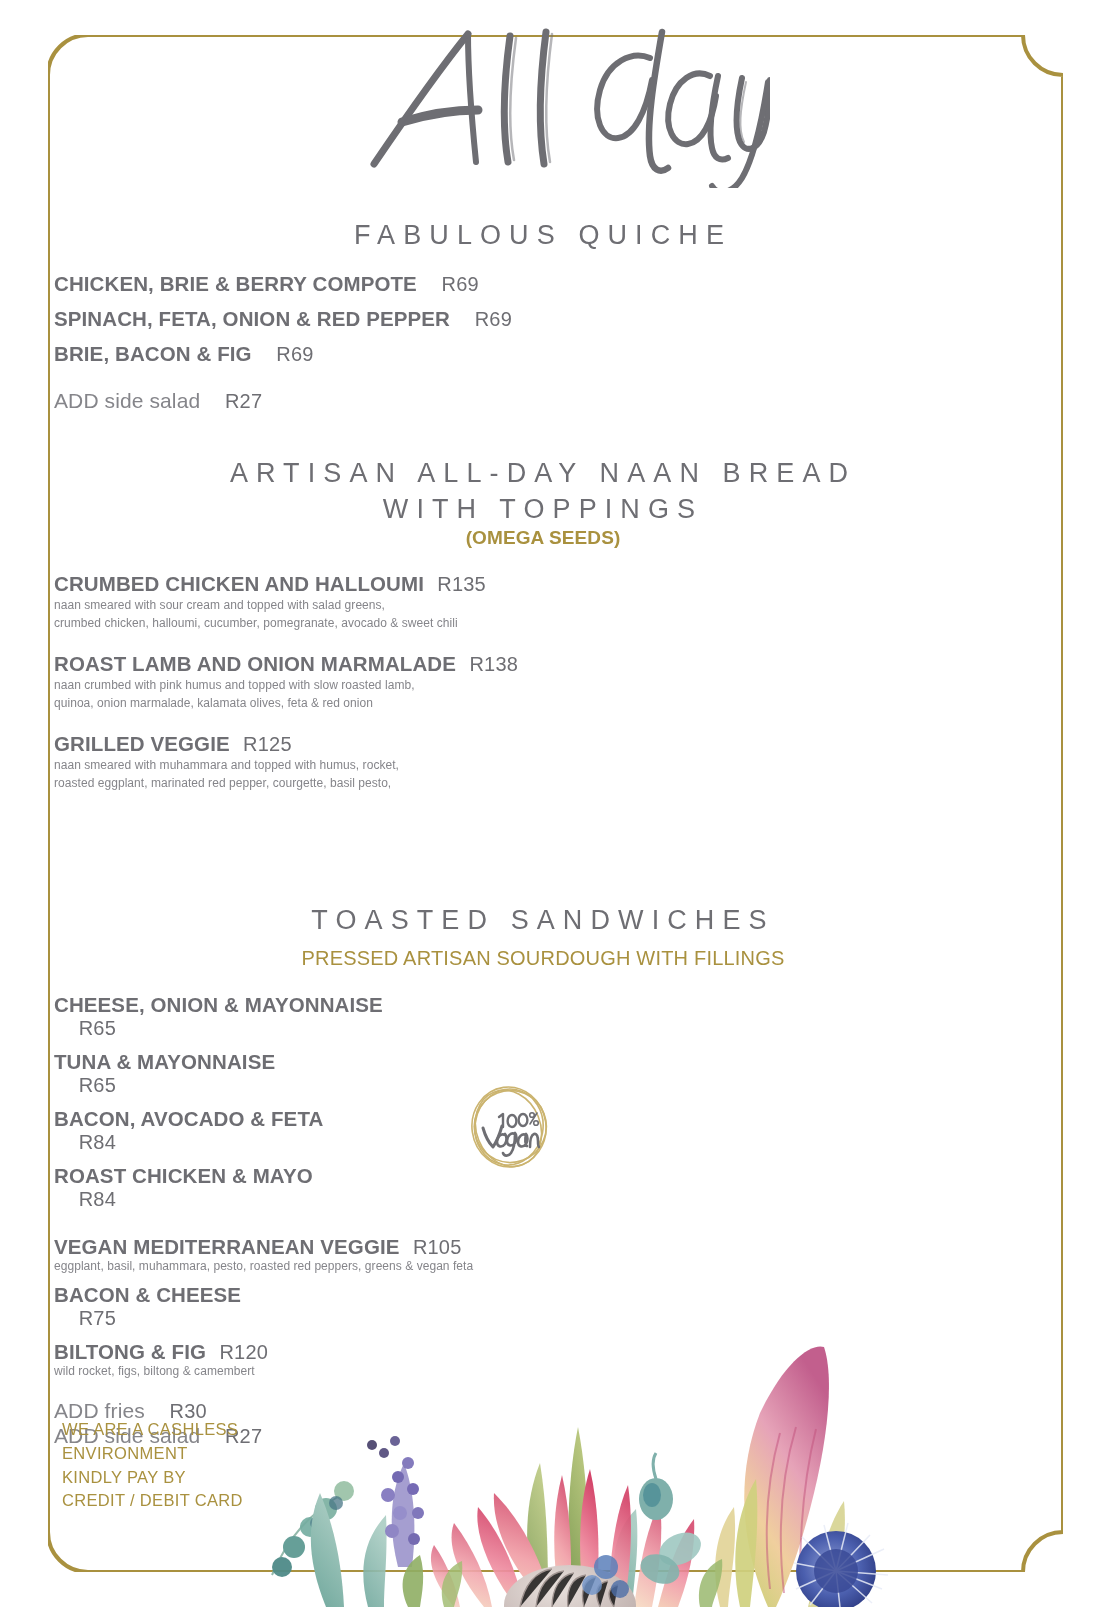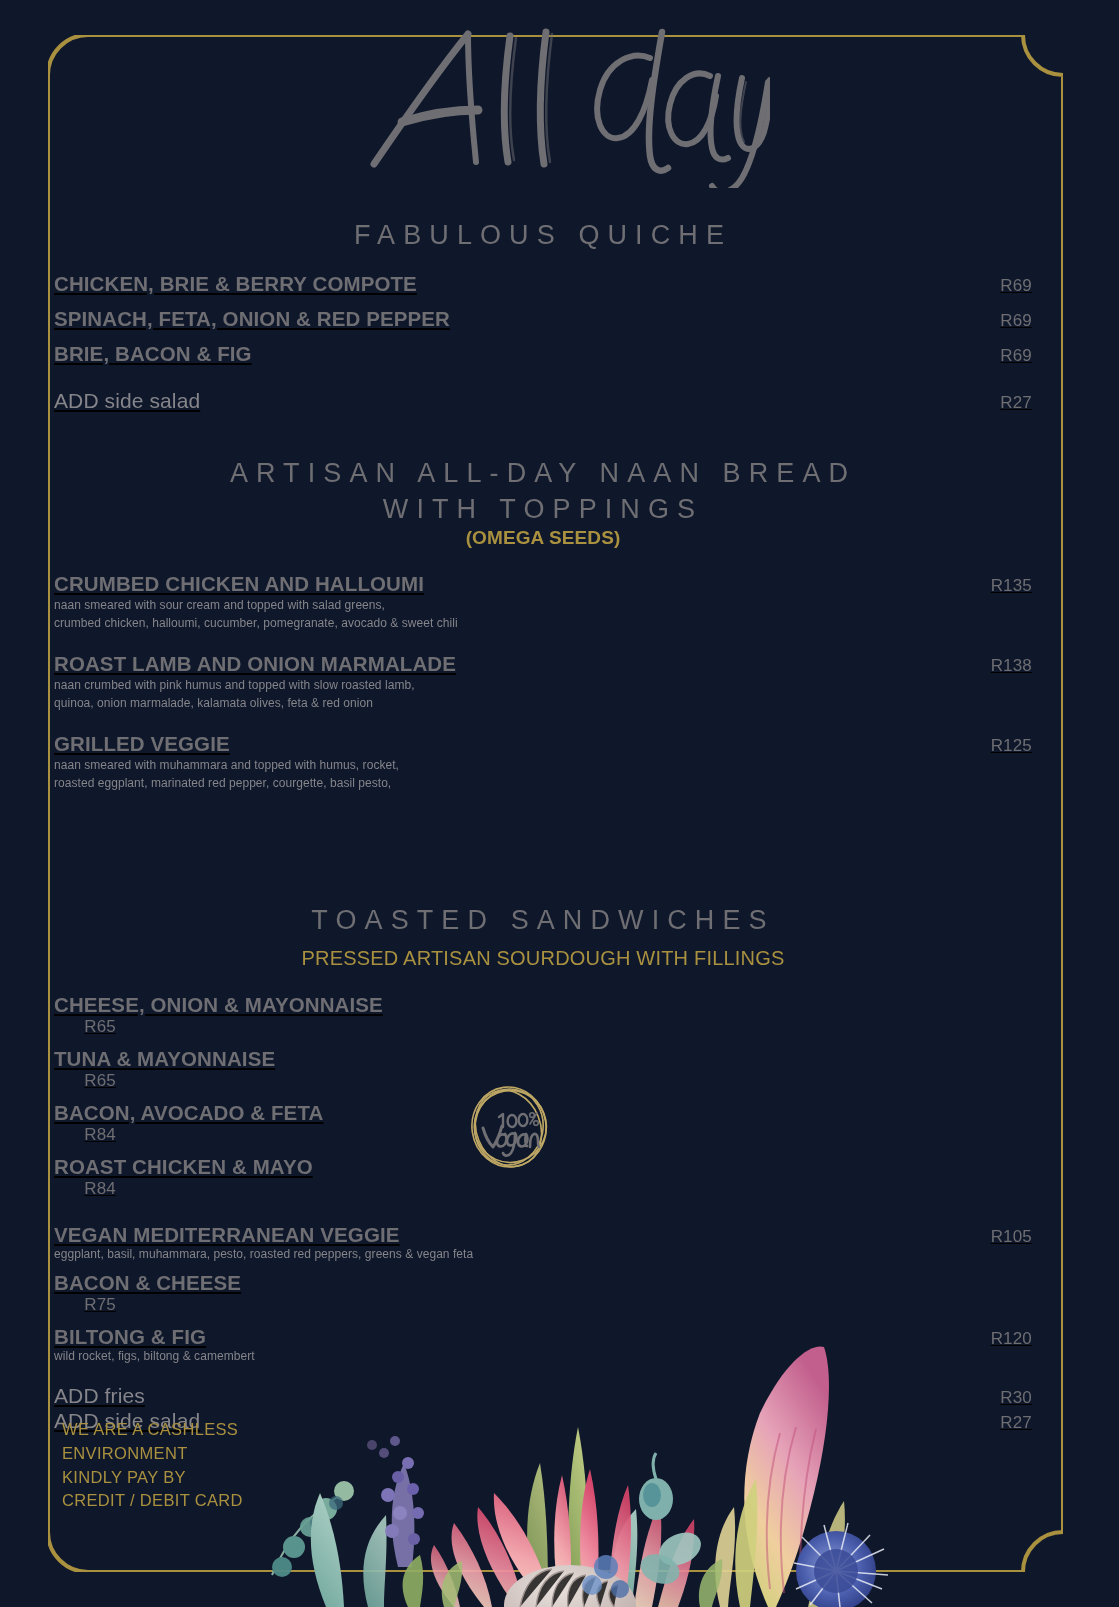--- a/index.html
+++ b/index.html
@@ -7,21 +7,21 @@
     padding: 0;
     background: #f6c6d9;
   }
   body {
     font-family: "Liberation Sans", sans-serif;
   }
   #page {
     position: relative;
     width: 1119px;
     height: 1607px;
-    background: #0f172a;
+    background: #ffffff;
     overflow: hidden;
   }
 
   
   .frame {
     position: absolute;
     left: 48px;
     top: 35px;
     width: 1015px;
     height: 1537px;
@@ -65,36 +65,34 @@
     letter-spacing: 0.01em;
     font-weight: 500;
   }
 
   
   .menu-block { position: absolute; left: 54px; width: 978px; }
 
   .row {
     display: flex;
     align-items: baseline;
-    justify-content: space-between;
     width: 100%;
-    text-decoration: underline;
   }
   .item-name {
     color: #6e6e73;
     font-weight: 700;
     font-size: 20.5px;
     letter-spacing: 0.005em;
     text-transform: uppercase;
     white-space: nowrap;
   }
   .item-price {
     color: #6e6e73;
     font-weight: 400;
-    font-size: 17px;
+    font-size: 20px;
     letter-spacing: 0.01em;
     white-space: nowrap;
     text-align: right;
     min-width: 62px;
   }
   .item-desc {
     color: #85858a;
     font-weight: 400;
     font-size: 12px;
     line-height: 1.3;

